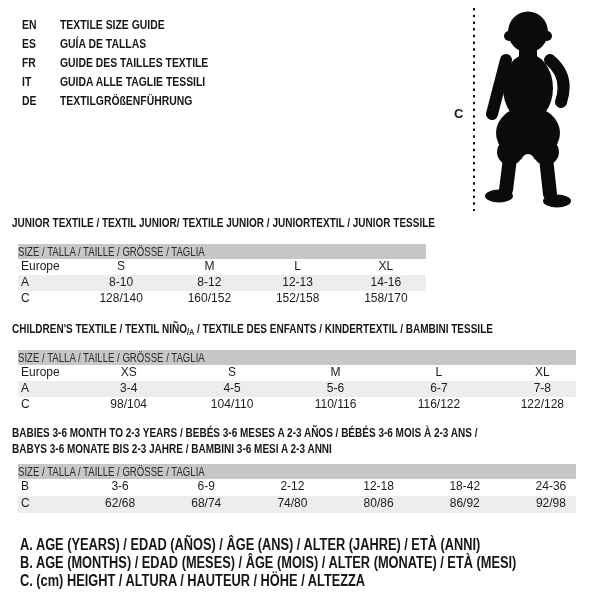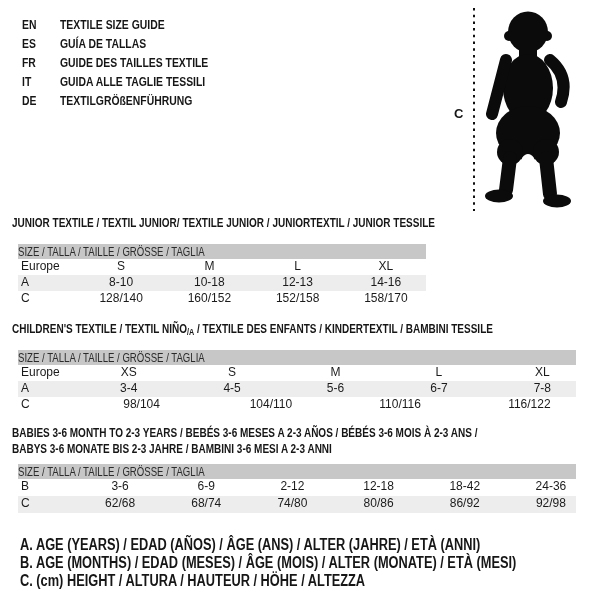--- a/index.html
+++ b/index.html
@@ -107,21 +107,21 @@
     <div class="t-row">
       <div class="cell label">Europe</div>
       <div class="cell">S</div>
       <div class="cell">M</div>
       <div class="cell">L</div>
       <div class="cell">XL</div>
     </div>
     <div class="t-row band">
       <div class="cell label">A</div>
       <div class="cell">8-10</div>
-      <div class="cell">10-18</div>
+      <div class="cell">8-12</div>
       <div class="cell">12-13</div>
       <div class="cell">14-16</div>
     </div>
     <div class="t-row">
       <div class="cell label">C</div>
       <div class="cell">128/140</div>
       <div class="cell">160/152</div>
       <div class="cell">152/158</div>
       <div class="cell">158/170</div>
     </div>
@@ -149,20 +149,21 @@
       <div class="cell">5-6</div>
       <div class="cell">6-7</div>
       <div class="cell">7-8</div>
     </div>
     <div class="t-row">
       <div class="cell label">C</div>
       <div class="cell">98/104</div>
       <div class="cell">104/110</div>
       <div class="cell">110/116</div>
       <div class="cell">116/122</div>
+      <div class="cell">122/128</div>
     </div>
   </div>
 
   <div class="sec-title title2" style="top:425px">
     <span class="cond">BABIES 3-6 MONTH TO 2-3 YEARS / BEBÉS 3-6 MESES A 2-3 AÑOS / BÉBÉS 3-6 MOIS À 2-3 ANS /</span><br>
     <span class="cond">BABYS 3-6 MONATE BIS 2-3 JAHRE / BAMBINI 3-6 MESI A 2-3 ANNI</span>
   </div>
   <div class="table babies">
     <div class="t-bar">
       <span class="cond">SIZE / TALLA / TAILLE / GRÖSSE / TAGLIA</span>

